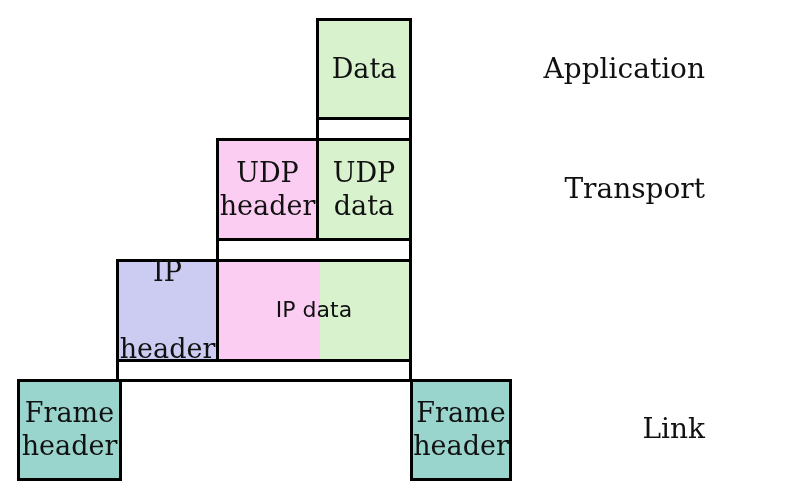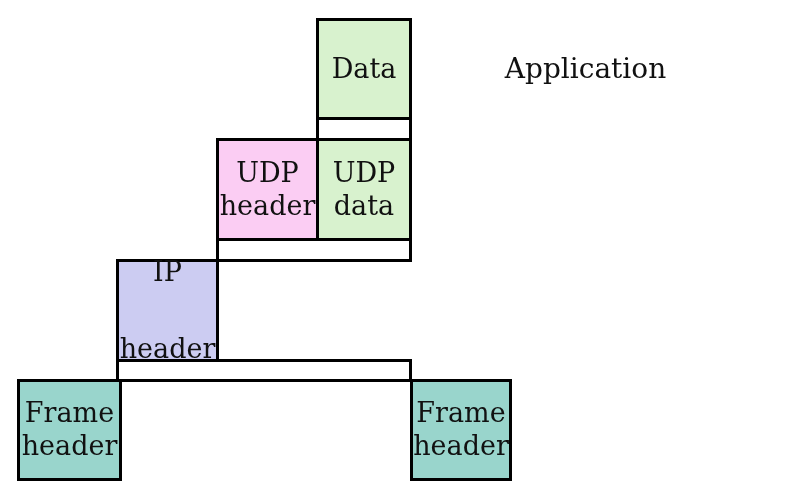--- a/index.html
+++ b/index.html
@@ -35,25 +35,25 @@
     box-sizing: border-box;
     border: 3px solid var(--border, #000000);
     background: var(--background, #ffffff);
   }
   .sans {
     font-family: "DejaVu Sans", sans-serif;
     font-size: 22px;
   }
   .layer-label {
     position: absolute;
-    left: 488px;
+    left: 510px;
     width: 195px;
     height: 36px;
     line-height: 36px;
-    text-align: center;
+    text-align: right;
     font-size: 28px;
     font-family: "DejaVu Serif", serif;
   }
 
   
   #box-data          { left: 316px; top: 18px;  width: 96px;  height: 102px; background: var(--green); }
   #gap-app           { left: 316px; top: 117px; width: 96px;  height: 24px; }
   #box-udp-header    { left: 216px; top: 138px; width: 103px; height: 103px; background: var(--pink); }
   #box-udp-data      { left: 316px; top: 138px; width: 96px;  height: 103px; background: var(--green); }
   #gap-transport     { left: 216px; top: 238px; width: 196px; height: 24px; }
@@ -88,26 +88,31 @@
   <div class="box" id="box-udp-data">
     <span>UDP</span>
     <span>data</span>
   </div>
   <div class="gap" id="gap-transport"></div>
 
   <div class="box" id="box-ip-header">
     <span>IP</span>
     <span>header</span>
   </div>
+  <div class="box" id="box-ip-data">
+    <span class="sans">IP data</span>
+  </div>
   <div class="gap" id="gap-internet"></div>
 
   <div class="box" id="box-frame-header">
     <span>Frame</span>
     <span>header</span>
   </div>
   <div class="box" id="box-frame-footer">
     <span>Frame</span>
     <span>header</span>
   </div>
 
   <div class="layer-label" id="label-application">Application</div>
+  <div class="layer-label" id="label-transport">Transport</div>
+  <div class="layer-label" id="label-link">Link</div>
 
 </div>
 
 </body></html>

